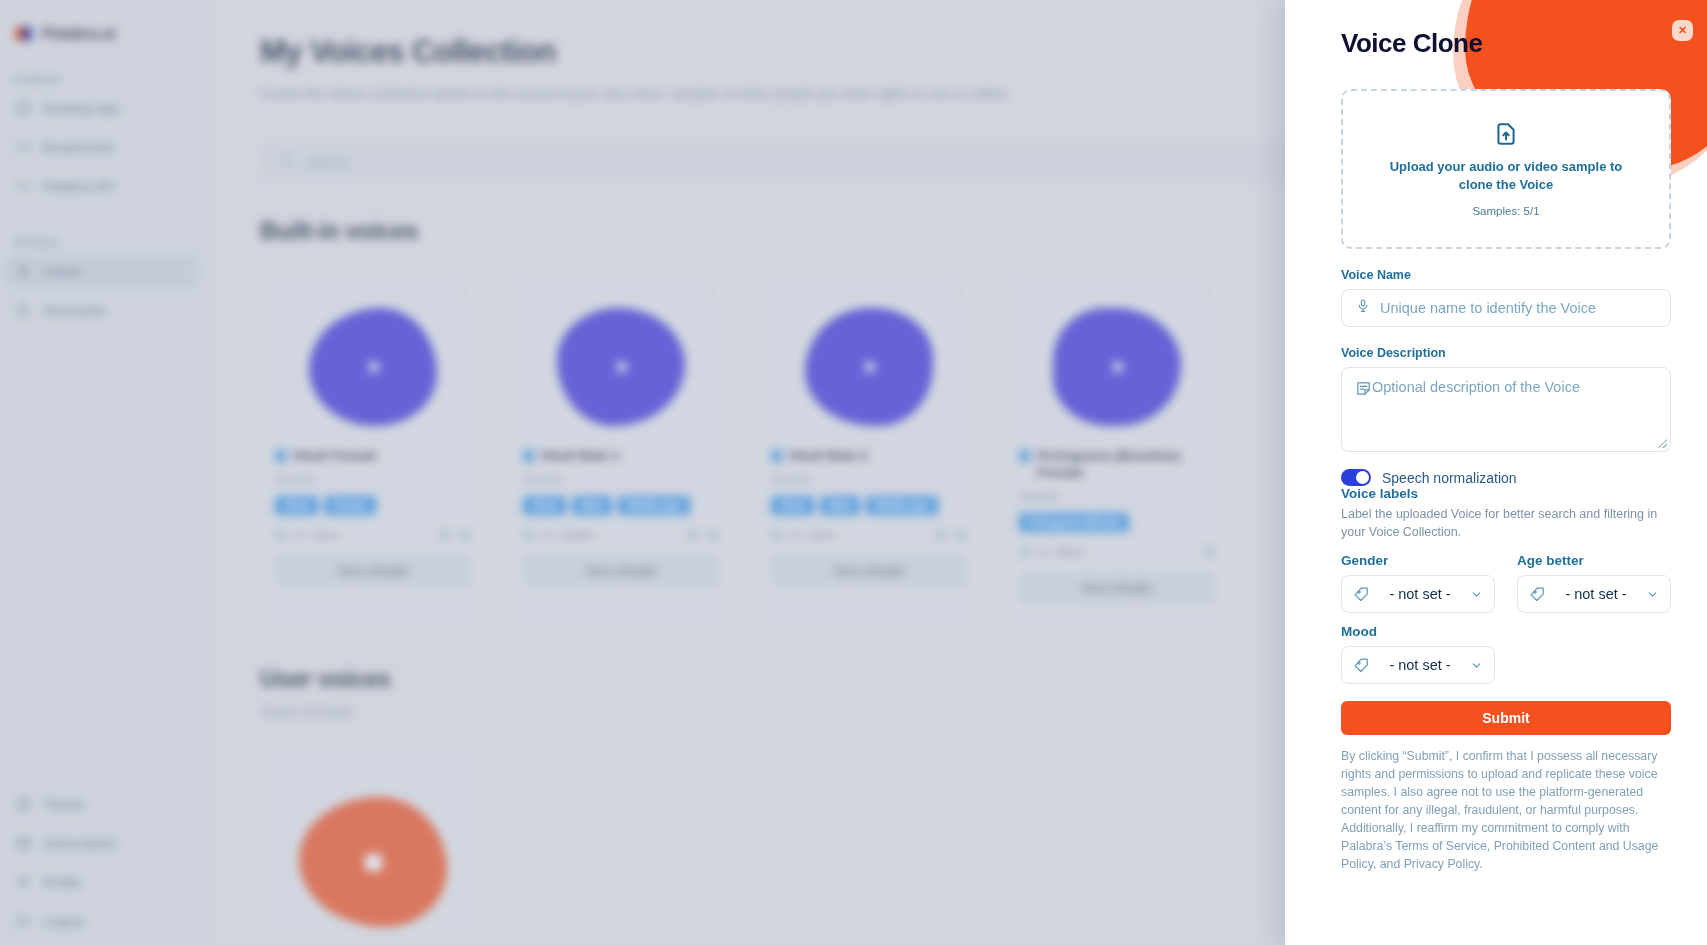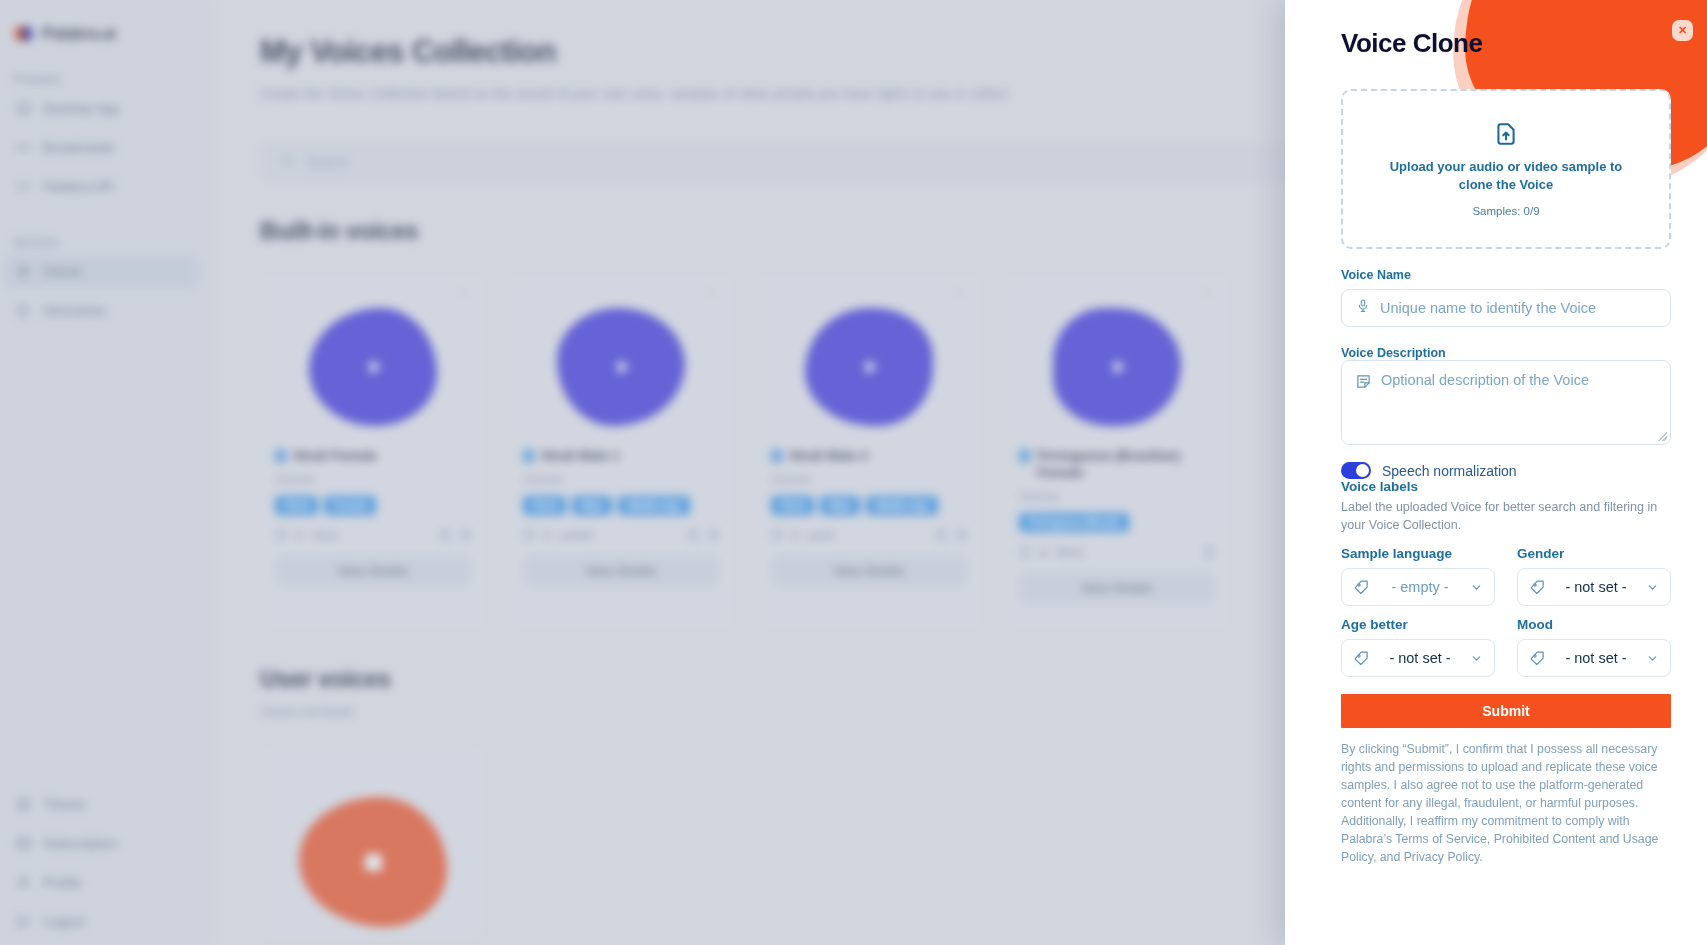--- a/index.html
+++ b/index.html
@@ -154,22 +154,22 @@
     display: flex; align-items: center; gap: 9px; padding: 0 13px; background: #fff;
   }
   .input-wrap svg { width: 16px; height: 16px; color: #5e96b8; flex: 0 0 16px;}
   .input-wrap input {
     border: none; outline: none; width: 100%; font-size: 14.5px;
     font-family: "Liberation Sans", sans-serif; color: #ec4899;
     background: transparent;
   }
   .input-wrap input::placeholder { color: #7ba6c2; }
   .ta-wrap {
-    height: 85px; border: 1px solid #d9e4ec; border-radius: 8px;
-    display: flex; gap: 9px; padding: 10px 13px; background: #fff; position: relative;
+    margin-top: 7px; height: 85px; border: 1px solid #d9e4ec; border-radius: 8px;
+    display: flex; gap: 0; padding: 10px 13px; background: #fff; position: relative;
   }
   .ta-wrap svg { width: 17px; height: 17px; color: #5e96b8; flex: 0 0 17px; margin-top: 2px;}
   .ta-wrap textarea {
     border: none; outline: none; resize: none; width: 100%; font-size: 14.5px;
     font-family: "Liberation Sans", sans-serif; color: #16314a; background: transparent;
     line-height: 1.3;
   }
   .ta-wrap textarea::placeholder { color: #7ba6c2; }
   .ta-grip {
     position: absolute; right: 3px; bottom: 3px; width: 9px; height: 9px;
@@ -193,21 +193,21 @@
     display: flex; align-items: center; gap: 9px; padding: 0 11px; cursor: pointer;
   }
   .select .tag-ico { width: 17px; height: 17px; color: #5e96b8; flex: 0 0 17px;}
   .select .tag-ico svg { width: 17px; height: 17px; display:block;}
   .select .val { flex: 1 1 auto; font-size: 14.5px; color: #12304b; font-weight: 400; text-align:center;}
   .select .val.empty { color: #6d9cbd; font-weight: 400; }
   .select .chev { color: #5e96b8; flex: 0 0 13px; }
   .select .chev svg { width: 13px; height: 13px; display: block;}
 
   .submit-btn {
-    margin-top: 17px; width: 100%; height: 34px; border: none; border-radius: 1px;
+    margin-top: 17px; width: 100%; height: 34px; border: none; border-radius: 6px;
     background: #f4511e; color: #fff; font-size: 14px; font-weight: 700;
     font-family: "Liberation Sans", sans-serif; cursor: pointer;
   }
   .legal { margin-top: 13px; font-size: 12.3px; line-height: 1.46; color: #80a0b8; }
 </style>
 </head>
 <body>
 
 <div id="app">
 
@@ -444,21 +444,21 @@
       <div class="panel-title">Voice Clone</div>
 
       <div class="dropzone">
         <span class="dz-icon">
           <svg viewBox="0 0 24 24" fill="none" stroke="currentColor" stroke-width="1.9" stroke-linecap="round" stroke-linejoin="round">
             <path d="M14 3H7a2 2 0 00-2 2v14a2 2 0 002 2h10a2 2 0 002-2V8z"></path>
             <path d="M12 17v-6M9.5 13.2L12 10.7l2.5 2.5"></path>
           </svg>
         </span>
         <div class="dz-title">Upload your audio or video sample to clone the Voice</div>
-        <div class="dz-sub">Samples: 0/9</div>
+        <div class="dz-sub">Samples: 5/1</div>
       </div>
 
       <div class="field-label">Voice Name</div>
       <div class="input-wrap">
         <span><svg viewBox="0 0 24 24" fill="none" stroke="currentColor" stroke-width="1.7" stroke-linecap="round">
               <rect x="9.5" y="3" width="5" height="9" rx="2.5"></rect>
               <path d="M6.5 11a5.5 5.5 0 0011 0M12 16.5V20M9.5 20h5"></path>
             </svg></span>
         <input type="text" placeholder="Unique name to identify the Voice" style="">
       </div>
@@ -477,37 +477,20 @@
         <span class="toggle">
             <span class="knob"></span>
           </span>
         <span class="toggle-label">Speech normalization</span>
       </div>
 
       <div class="group-title">Voice labels</div>
       <div class="group-desc">Label the uploaded Voice for better search and filtering in your Voice Collection.</div>
 
       <div class="grid2">
-        <div>
-          <div class="sel-label">Sample language</div>
-          <div class="select">
-            <span class="tag-ico">
-                <svg viewBox="0 0 24 24" fill="none" stroke="currentColor" stroke-width="1.7" stroke-linejoin="round">
-                  <path d="M11.5 3H20v8.5L11 20.5 3 12.5z"></path>
-                  <circle cx="8.4" cy="8.4" r="1.6"></circle>
-                </svg>
-              </span>
-            <span class="val empty">- empty -</span>
-            <span class="chev">
-                <svg viewBox="0 0 24 24" fill="none" stroke="currentColor" stroke-width="2.2" stroke-linecap="round" stroke-linejoin="round">
-                  <path d="M6 9l6 6 6-6"></path>
-                </svg>
-              </span>
-          </div>
-        </div>
         <div>
           <div class="sel-label">Gender</div>
           <div class="select">
             <span class="tag-ico">
                 <svg viewBox="0 0 24 24" fill="none" stroke="currentColor" stroke-width="1.7" stroke-linejoin="round">
                   <path d="M11.5 3H20v8.5L11 20.5 3 12.5z"></path>
                   <circle cx="8.4" cy="8.4" r="1.6"></circle>
                 </svg>
               </span>
             <span class="val">- not set -</span>

